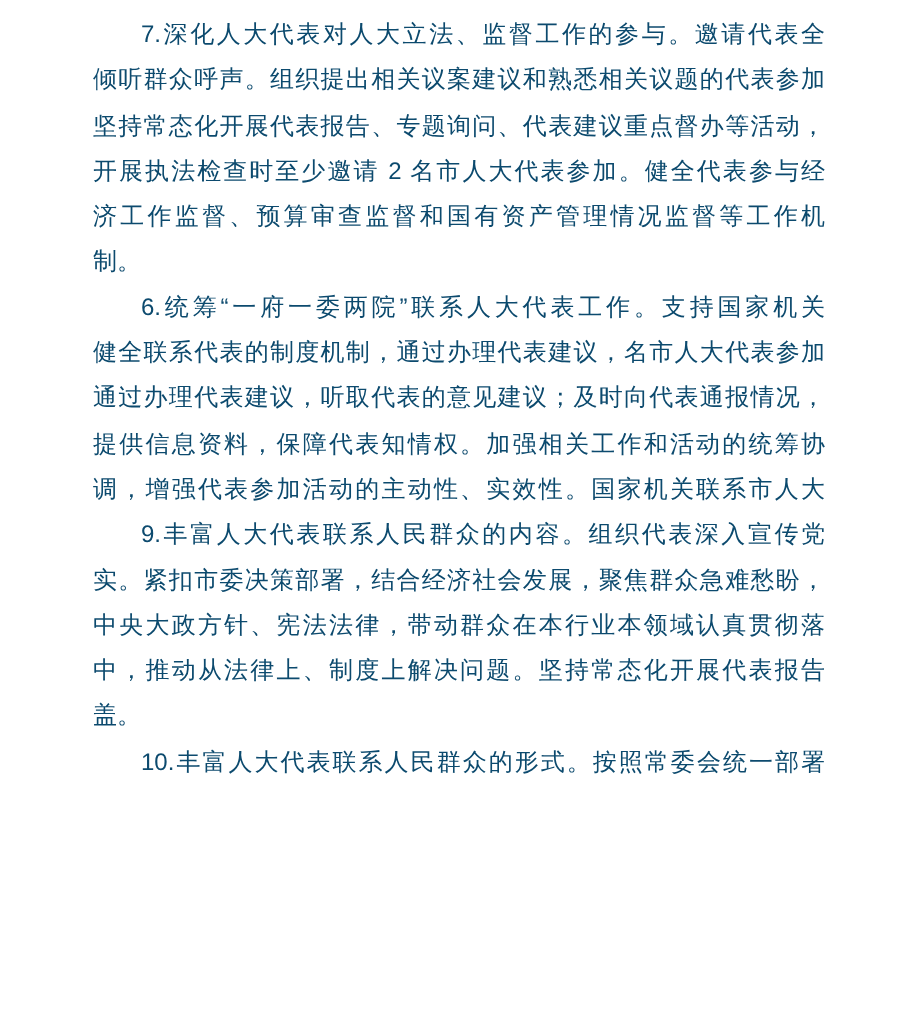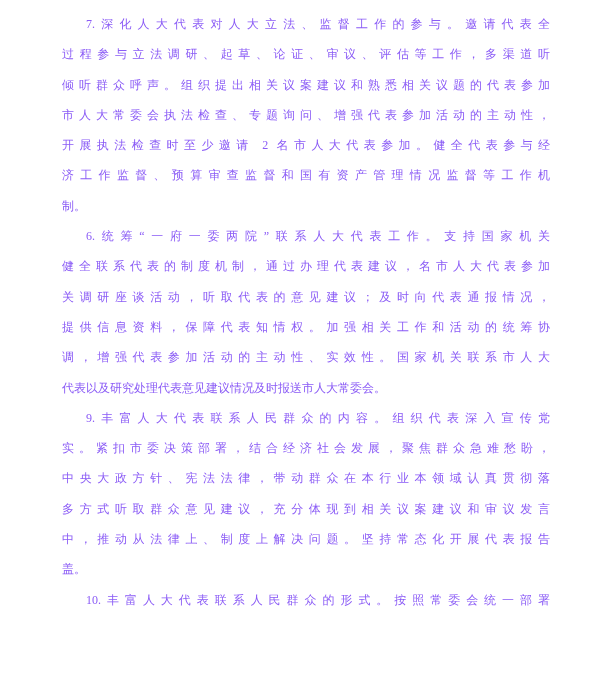--- a/index.html
+++ b/index.html
@@ -18,66 +18,63 @@
     width: 600px;
     height: 688px;
     padding: 9px 50px 0 62px;
     background: #ffffff;
   }
   .paragraph {
     margin: 0;
     padding: 0;
   }
   .line {
-    font-family: Liberation Serif, serif;
-    font-size: 12px;
+    font-family: Liberation Sans, sans-serif;
+    font-size: 16px;
     line-height: 30.3px;
     height: 30.3px;
-    color: #8b5cf6;
+    color: #0c4a6e;
     text-align: justify;
     text-align-last: justify;
     white-space: normal;
     overflow: hidden;
   }
   .line.first {
     text-indent: 2em;
   }
   .line.para-end {
     text-align-last: left;
   }
 </style>
 </head>
 <body>
 
 <div class="page">
 
   <div class="paragraph">
     <div class="line first">7.深化人大代表对人大立法、监督工作的参与。邀请代表全</div>
-    <div class="line">过程参与立法调研、起草、论证、审议、评估等工作，多渠道听</div>
     <div class="line">倾听群众呼声。组织提出相关议案建议和熟悉相关议题的代表参加</div>
-    <div class="line">市人大常委会执法检查、专题询问、增强代表参加活动的主动性，</div>
+    <div class="line">坚持常态化开展代表报告、专题询问、代表建议重点督办等活动，</div>
     <div class="line">开展执法检查时至少邀请 2 名市人大代表参加。健全代表参与经</div>
     <div class="line">济工作监督、预算审查监督和国有资产管理情况监督等工作机</div>
     <div class="line para-end">制。</div>
   </div>
 
   <div class="paragraph">
     <div class="line first">6.统筹“一府一委两院”联系人大代表工作。支持国家机关</div>
     <div class="line">健全联系代表的制度机制，通过办理代表建议，名市人大代表参加</div>
-    <div class="line">关调研座谈活动，听取代表的意见建议；及时向代表通报情况，</div>
+    <div class="line">通过办理代表建议，听取代表的意见建议；及时向代表通报情况，</div>
     <div class="line">提供信息资料，保障代表知情权。加强相关工作和活动的统筹协</div>
     <div class="line">调，增强代表参加活动的主动性、实效性。国家机关联系市人大</div>
-    <div class="line para-end">代表以及研究处理代表意见建议情况及时报送市人大常委会。</div>
   </div>
 
   <div class="paragraph">
     <div class="line first">9.丰富人大代表联系人民群众的内容。组织代表深入宣传党</div>
     <div class="line">实。紧扣市委决策部署，结合经济社会发展，聚焦群众急难愁盼，</div>
     <div class="line">中央大政方针、宪法法律，带动群众在本行业本领域认真贯彻落</div>
-    <div class="line">多方式听取群众意见建议，充分体现到相关议案建议和审议发言</div>
     <div class="line">中，推动从法律上、制度上解决问题。坚持常态化开展代表报告</div>
     <div class="line para-end">盖。</div>
   </div>
 
   <div class="paragraph">
     <div class="line first">10.丰富人大代表联系人民群众的形式。按照常委会统一部署</div>
   </div>
 
 </div>
 

